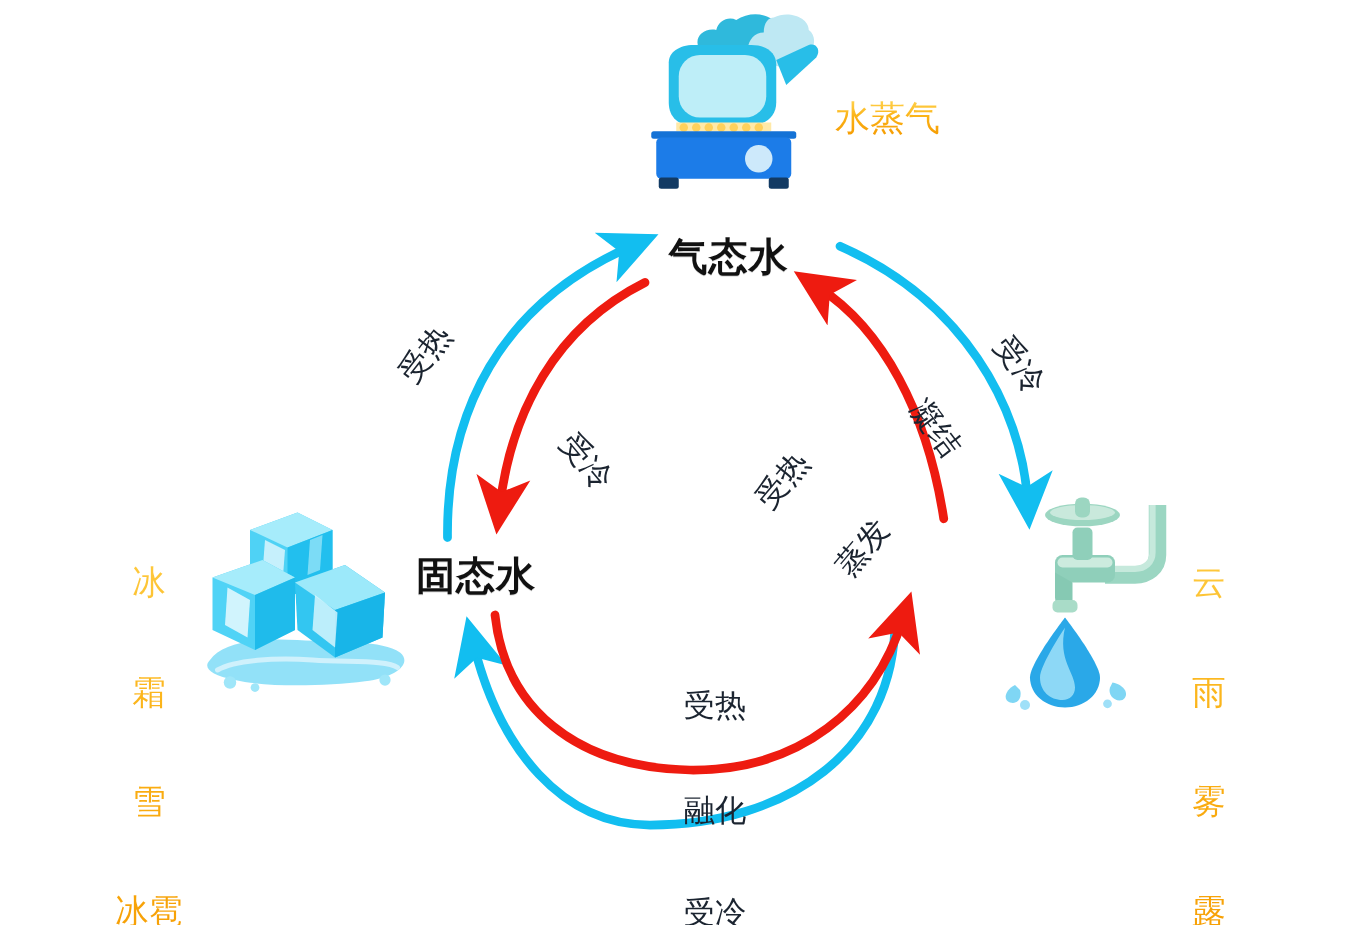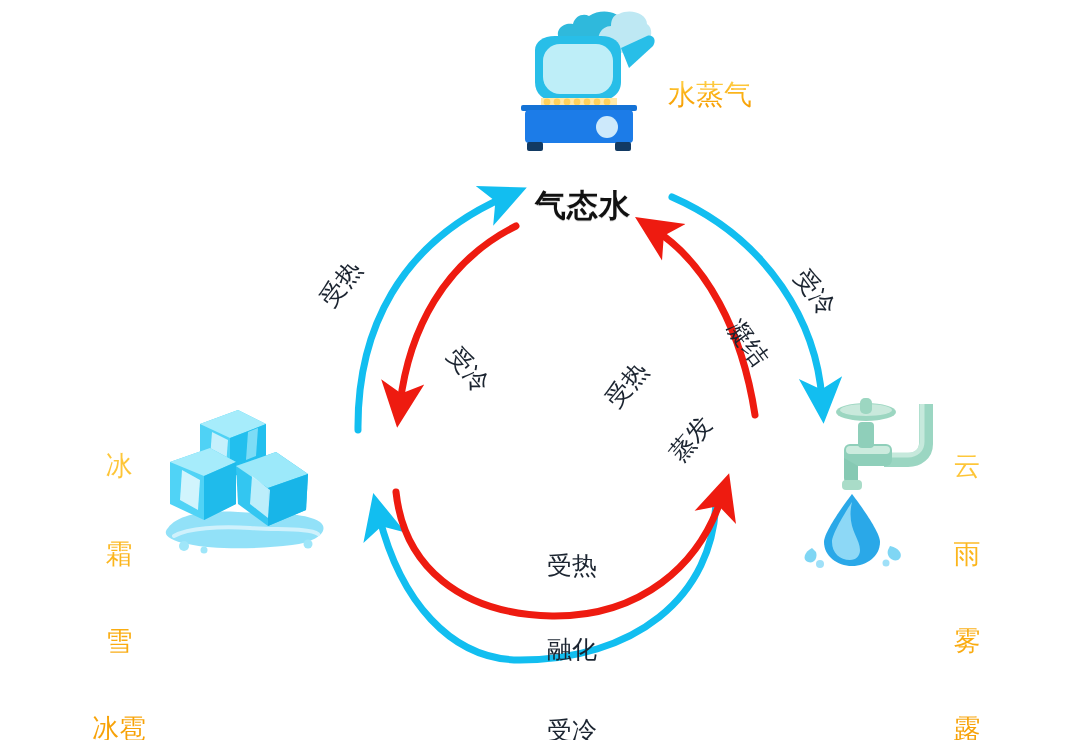--- a/index.html
+++ b/index.html
@@ -233,20 +233,21 @@
              C56,178 60,174 60,168 C60,156 46,146 52,120 Z" fill="#9FE0F8" opacity="0.85"></path>
 
     <path d="M12,166 C4,170 2,178 8,180 C14,182 18,176 16,170 Z" fill="#7FD6F4"></path>
     <path d="M90,164 C100,166 104,174 98,178 C92,180 86,174 88,168 Z" fill="#7FD6F4"></path>
     <circle cx="20" cy="182" r="4" fill="#9FE0F8"></circle>
     <circle cx="86" cy="181" r="3.5" fill="#9FE0F8"></circle>
   </svg>
 
   <div class="state-label" id="label-gas">气态水</div>
 
+  <div class="state-label" id="label-solid">固态水</div>
 
 
   <div class="orange-label" id="cap-vapor">水蒸气</div>
 
   <div class="orange-label" id="cap-ice">
     <span class="line">冰</span>
     <span class="line">霜</span>
     <span class="line">雪</span>
     <span class="line">冰雹</span>
   </div>

